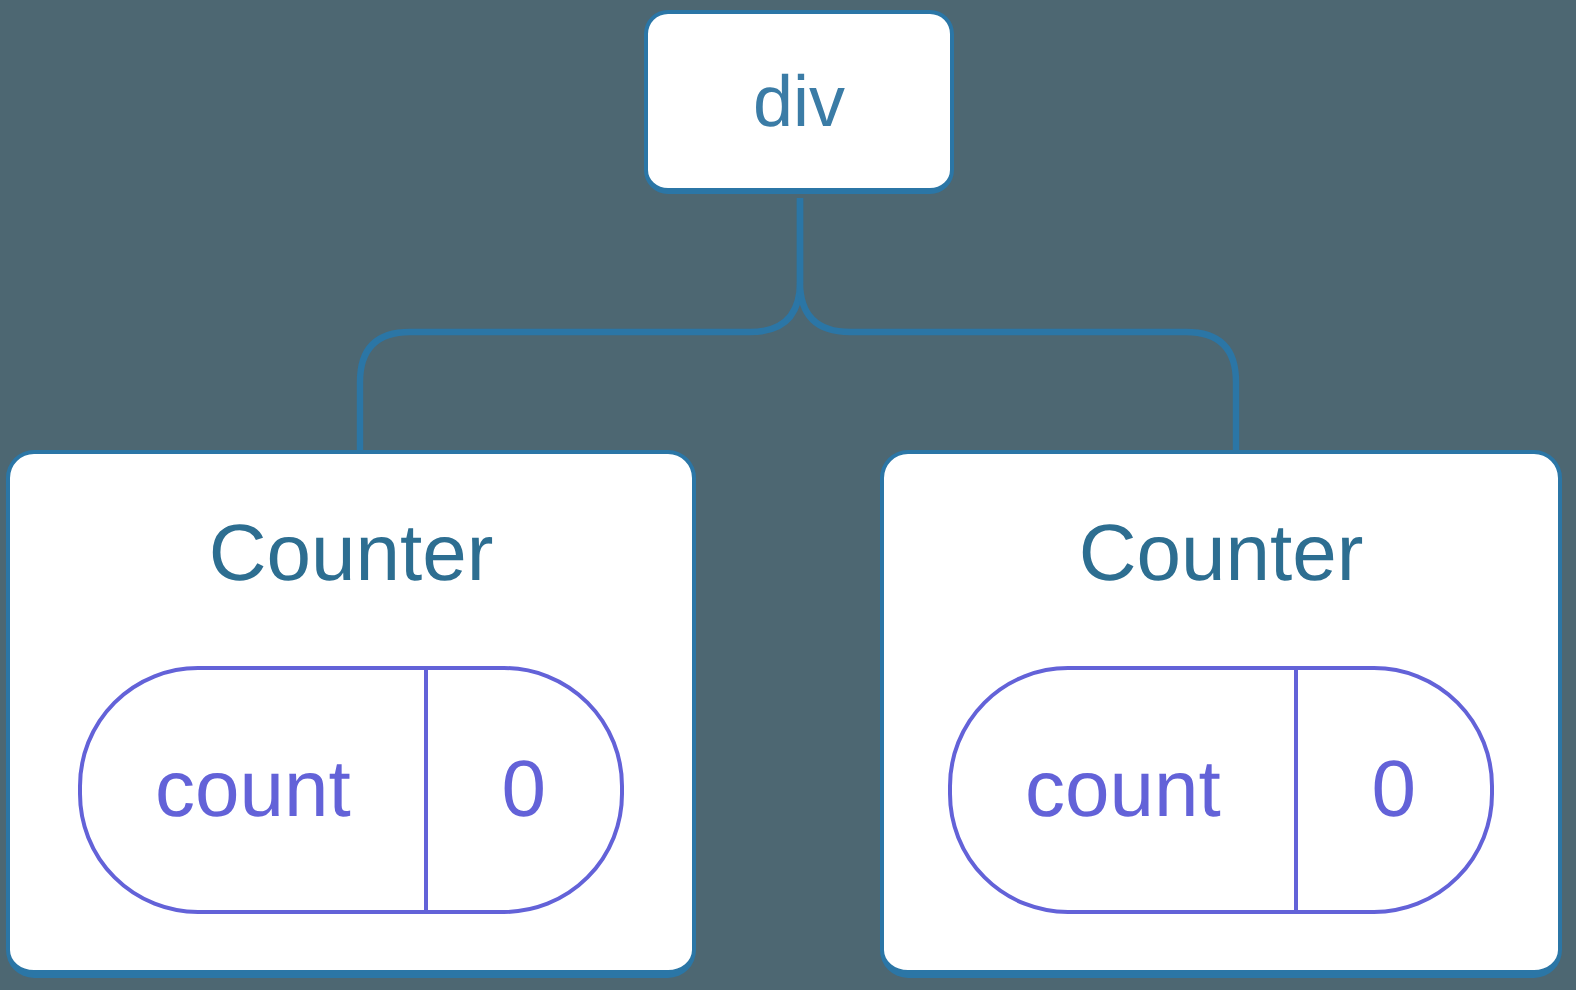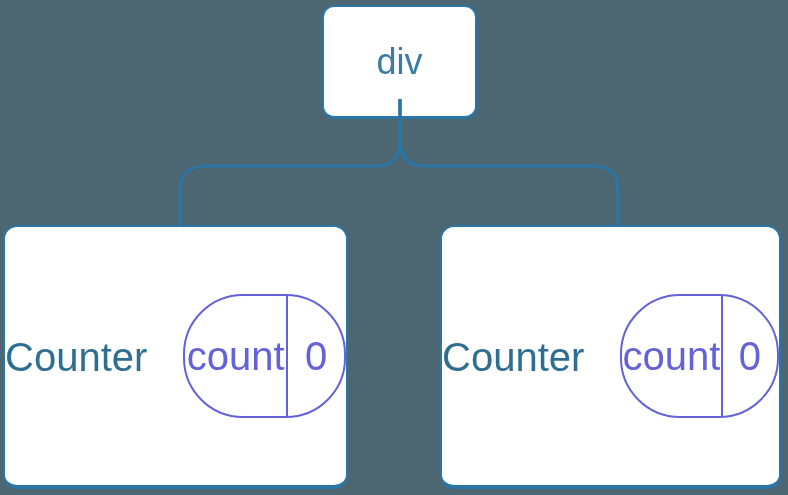--- a/index.html
+++ b/index.html
@@ -15,21 +15,21 @@
     overflow: hidden;
     font-family: "Liberation Sans", sans-serif;
   }
 
   
   .node-root {
     position: absolute;
     left: 322px;
     top: 5px;
     width: 155px;
-    height: 114px;
+    height: 92px;
     box-sizing: border-box;
     background: var(--card-background, #FFFFFF);
     border: 2.5px solid var(--tree-line, #2B76A6);
     border-bottom-width: 3.5px;
     border-radius: 12px;
     display: flex;
     align-items: center;
     justify-content: center;
   }
   .node-root .root-label {
@@ -58,21 +58,21 @@
   .card {
     position: absolute;
     top: 225px;
     height: 264px;
     box-sizing: border-box;
     background: var(--card-background, #FFFFFF);
     border: 2px solid var(--tree-line, #2B76A6);
     border-bottom-width: 4px;
     border-radius: 14px;
     display: flex;
-    flex-direction: row;
+    flex-direction: column;
     align-items: center;
     justify-content: center;
     gap: 36px;
   }
   .card-left  { left: 3px;   width: 345px; }
   .card-right { left: 440px; width: 341px; }
 
   .card-title {
     color: var(--component-title-text, #2D6E91);
     font-size: 40px;

